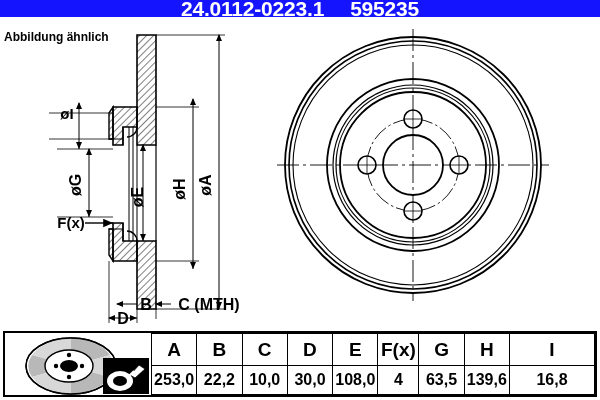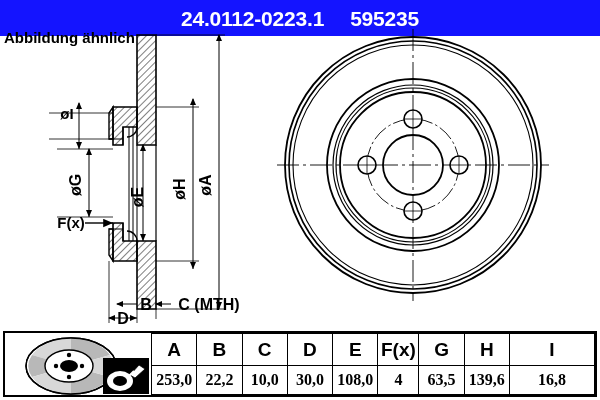--- a/index.html
+++ b/index.html
@@ -7,38 +7,38 @@
     width:600px;height:400px;
     background:#ffffff;
     font-family:"Liberation Sans", sans-serif;
     overflow:hidden;
     position:relative;
   }
   #sheet{position:absolute;left:0;top:0;width:600px;height:400px;}
 
   
   #header{
-    position:absolute;left:0;top:0;width:600px;height:36px;
+    position:absolute;left:0;top:0;width:600px;height:17px;
     background:#1414ff;
     display:flex;align-items:center;justify-content:center;
     gap:26px;
   }
   #header .htxt{
     color:#ffffff;
     font-size:21px;
     font-weight:bold;
     letter-spacing:-0.2px;
     line-height:21px;
     white-space:nowrap;
   }
 
   
   #note{
     position:absolute;left:4px;top:31px;width:170px;
-    font-size:15px;font-weight:bold;color:#000;
+    font-size:12px;font-weight:bold;color:#000;
     line-height:13px;
   }
 
   
   #draw{position:absolute;left:13px;top:27px;width:600px;height:303px;}
   #draw svg{display:block;}
 
   
   #spec-table{
     position:absolute;left:3px;top:331px;
@@ -54,21 +54,21 @@
   }
   #spec-table td{
     border:1.5px solid #000;
     text-align:center;
     vertical-align:middle;
     font-size:19px;
     font-weight:bold;
     color:#000;
     padding:0;
   }
-  #spec-table td.val{font-size:16px;font-family:Liberation Serif, serif;}
+  #spec-table td.val{font-size:16px;}
   #spec-table td.pic{border:none;position:relative;padding:0;}
   #spec-table td.hdr{height:31px;}
   #disc-photo{position:absolute;left:4px;top:1px;width:124px;height:62px;}
   #tool-icon{position:absolute;right:2px;bottom:1px;width:46px;height:36px;background:#000;}
 </style>
 </head>
 <body>
 
 <div id="sheet">
 

